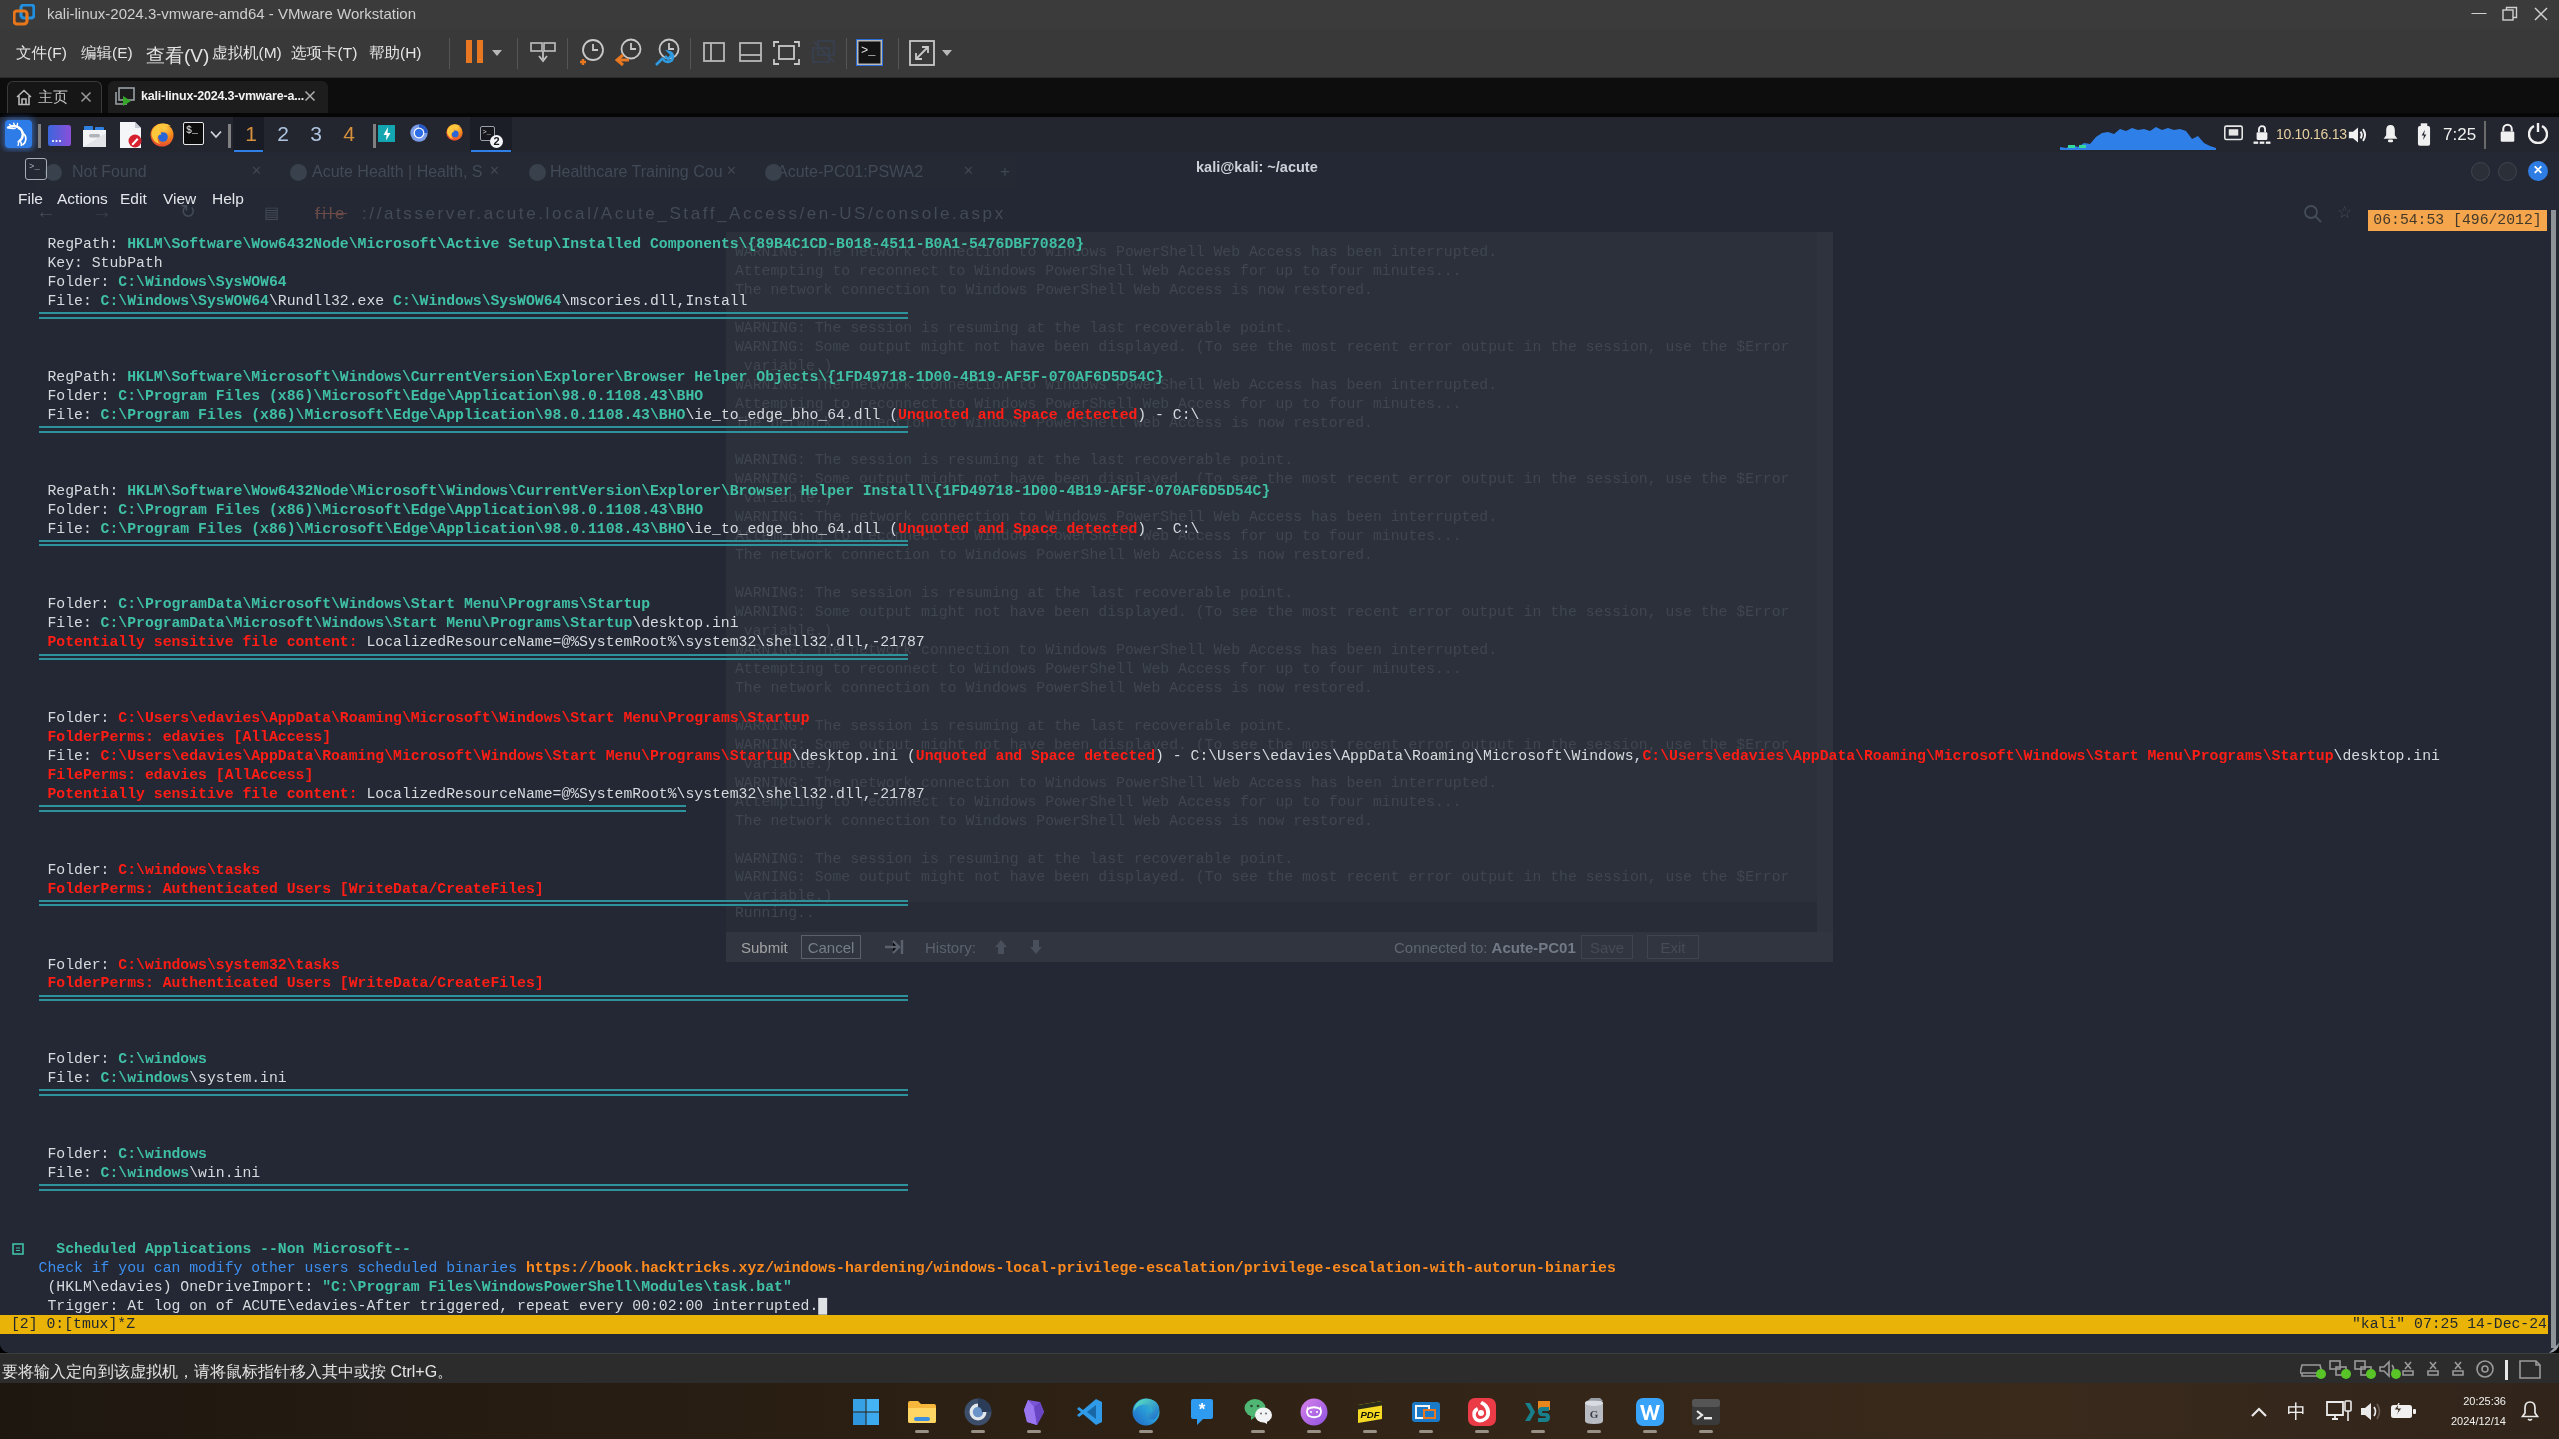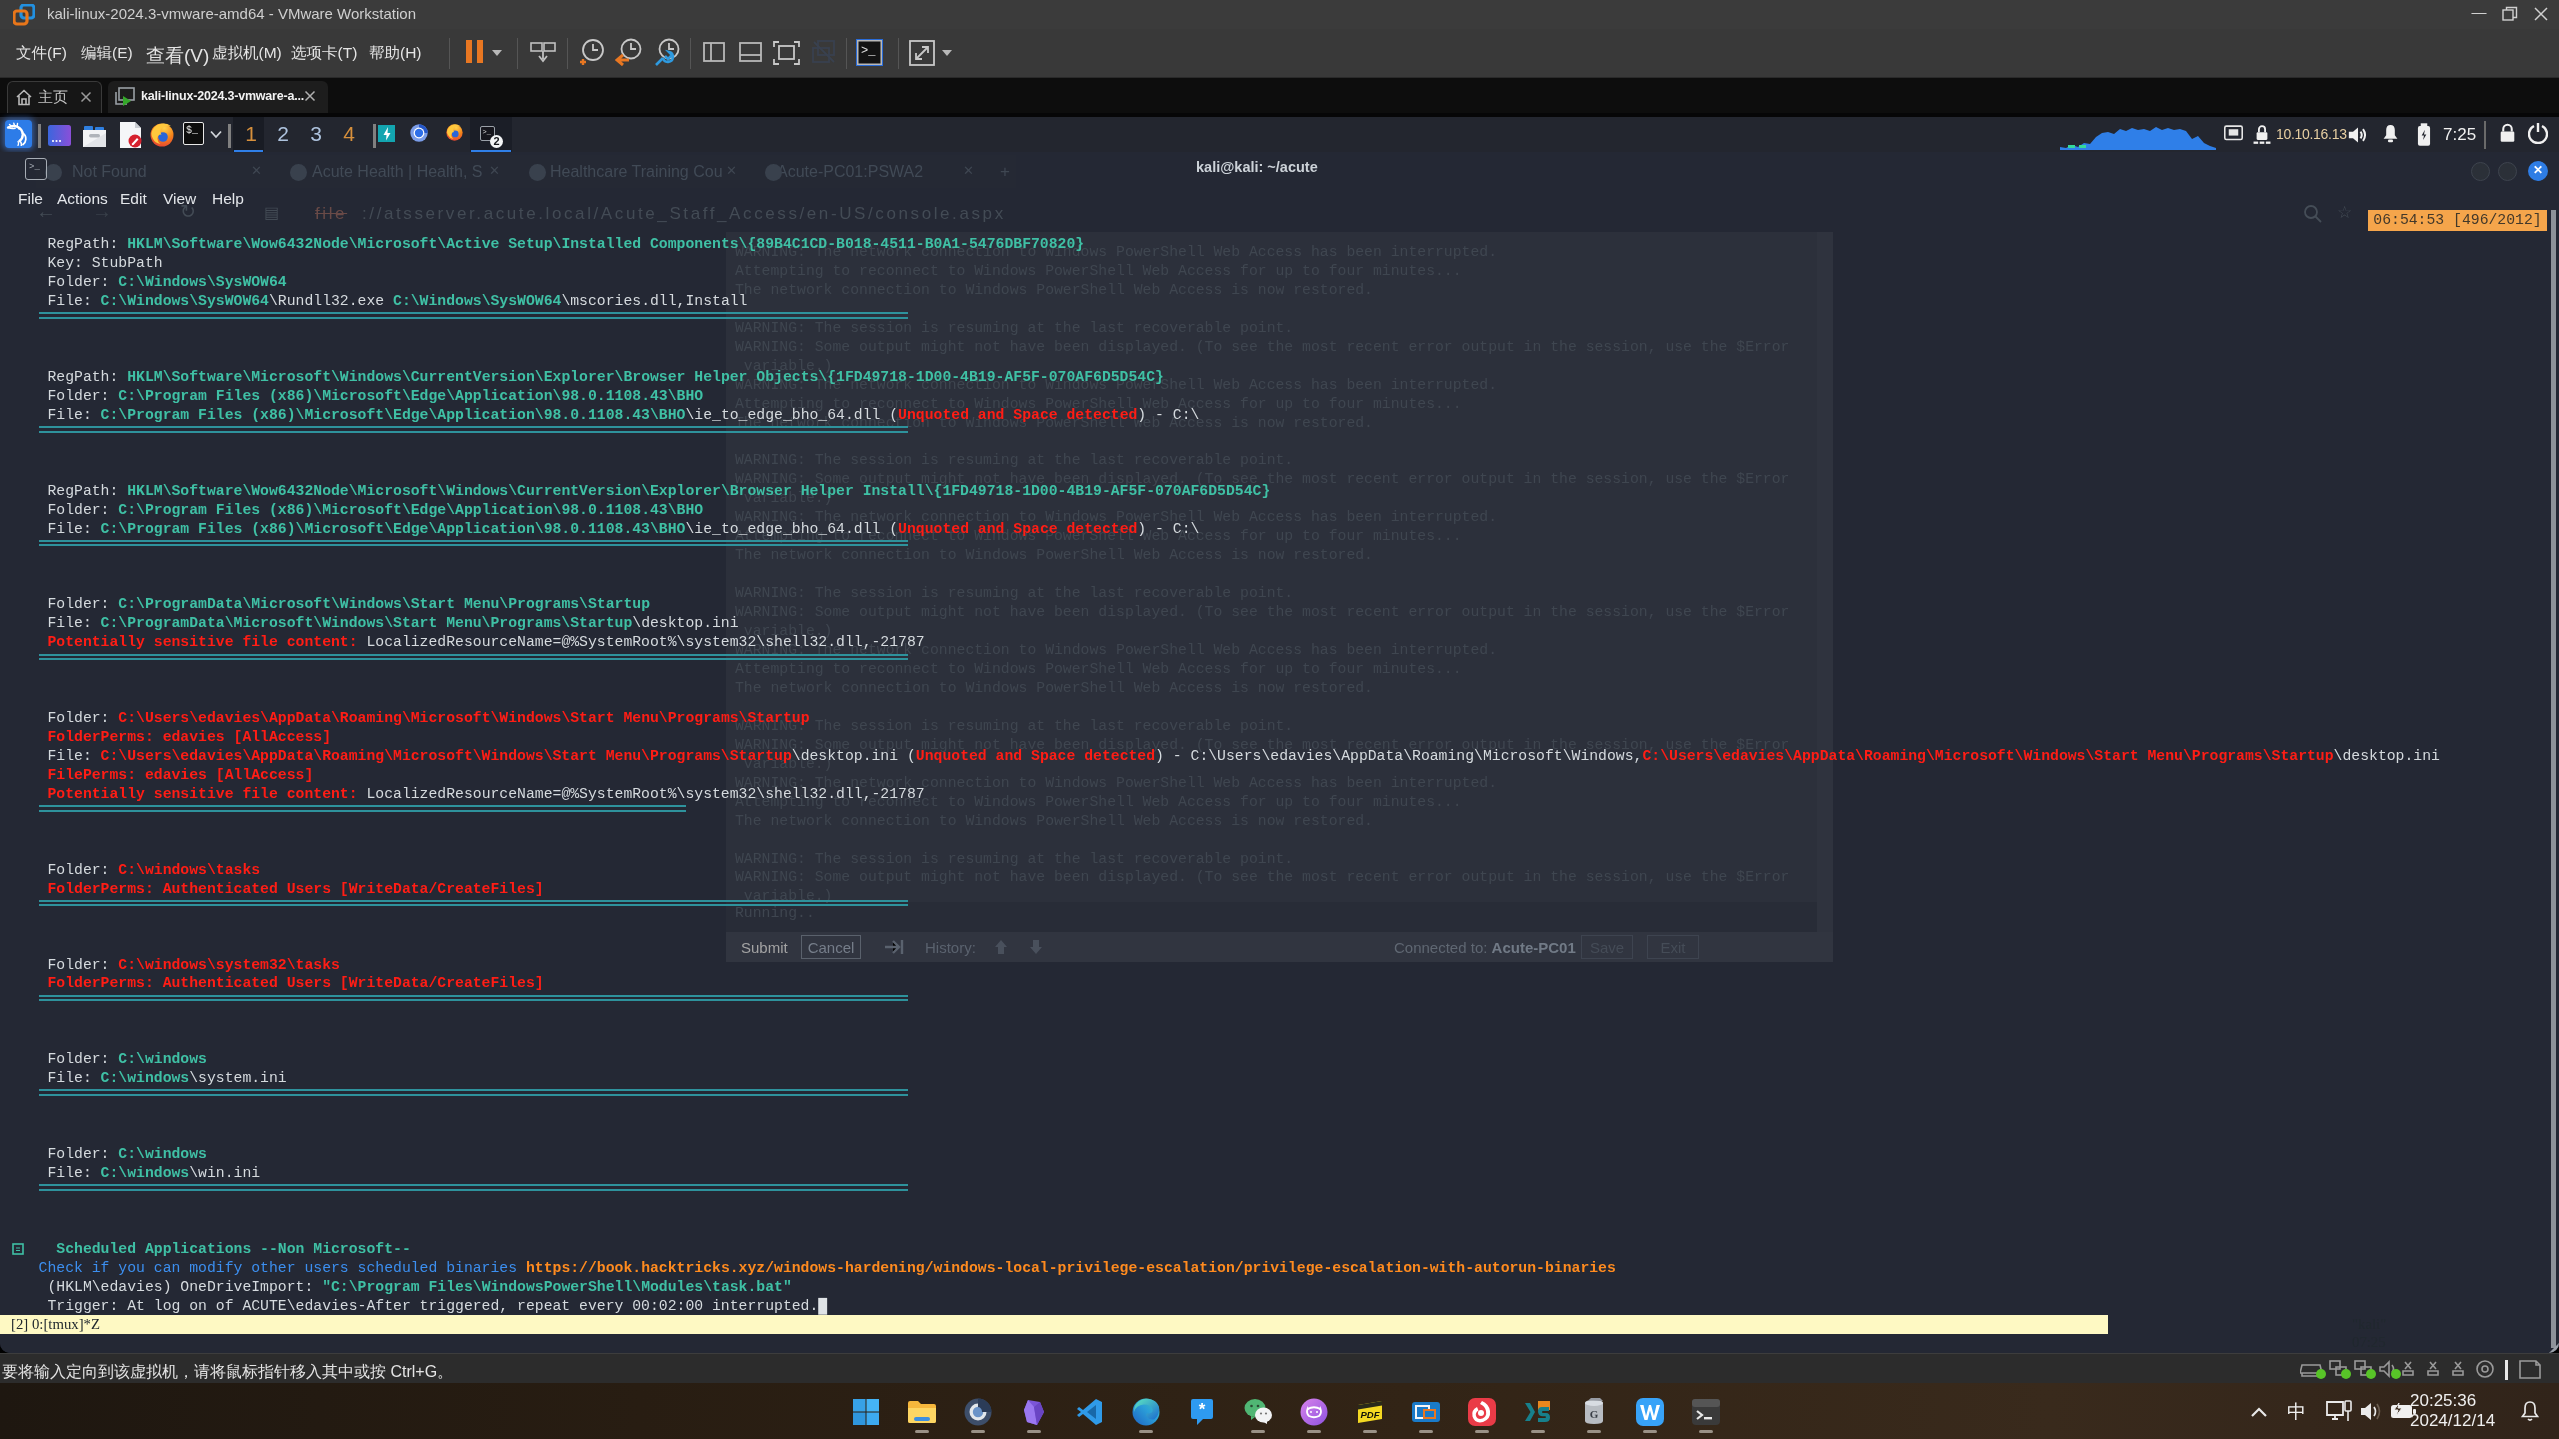--- a/index.html
+++ b/index.html
@@ -433,21 +433,21 @@
     <div class="sep" style="left:38.6px;top:160.4px;width:869.1px"></div>
 <div class="sep" style="left:38.6px;top:274.1px;width:869.1px"></div>
 <div class="sep" style="left:38.6px;top:387.8px;width:869.1px"></div>
 <div class="sep" style="left:38.6px;top:501.5px;width:869.1px"></div>
 <div class="sep" style="left:38.6px;top:653.1px;width:647.4px"></div>
 <div class="sep" style="left:38.6px;top:747.8px;width:869.1px"></div>
 <div class="sep" style="left:38.6px;top:842.6px;width:869.1px"></div>
 <div class="sep" style="left:38.6px;top:937.3px;width:869.1px"></div>
 <div class="sep" style="left:38.6px;top:1032.1px;width:869.1px"></div>
 
-    <div class="abs" style="left:0;top:1162.5px;width:2108px;height:19px;background:#fef9c3;font-family:Liberation Serif, serif;font-size:14.78px;line-height:18.9px;color:#20282e">
+    <div class="abs" style="left:0;top:1162.5px;width:2548px;height:19px;background:#eab308;font-family:Liberation Mono, monospace;font-size:14.78px;line-height:18.9px;color:#20282e">
       <div class="abs" style="left:11px;top:0">[2] 0:[tmux]*Z</div>
       <div class="abs" style="left:2352px;top:0">"kali" 07:25 14-Dec-24</div>
     </div>
 
     <div class="abs" style="left:2551px;top:58px;width:5px;height:1138px;background:#8e939a"></div>
   </div>
 
   <svg class="abs" style="left:2549px;top:1230px" width="10" height="10" viewBox="0 0 10 10">
       <path d="M10 0 L10 10 L0 10 Z" fill="#9aa0a8"></path>
     </svg>
@@ -644,18 +644,18 @@
   <svg class="abs" style="left:2360px;top:18px" width="24" height="21" viewBox="0 0 24 21">
     <path d="M1 7 L5 7 L11 2 L11 19 L5 14 L1 14 Z" fill="#eaeaea"></path>
     <path d="M14 6 Q17 10.5 14 15" fill="none" stroke="#eaeaea" stroke-width="1.8"></path>
     <path d="M17 3 Q22 10.5 17 18" fill="none" stroke="#6a5c4e" stroke-width="1.8"></path>
   </svg>
   <svg class="abs" style="left:2390px;top:19px" width="26" height="18" viewBox="0 0 26 18">
     <rect x="1" y="3" width="21" height="13" rx="2.5" fill="#f0f0f0"></rect>
     <rect x="23" y="7" width="3" height="5" rx="1" fill="#f0f0f0"></rect>
     <path d="M9 1 L4 8 L8 8 L6 14 L12 6 L8 6 Z" fill="#3a2a1c" stroke="#f0f0f0" stroke-width="1"></path>
   </svg>
-  <div class="abs" style="left:2410px;top:8px;width:96px;height:40px;font-size:17px;color:#f0f0f0;text-align:left;line-height:20px">20:25:36<br>2024/12/14</div>
+  <div class="abs" style="left:2410px;top:8px;width:96px;height:40px;font-size:11px;color:#f0f0f0;text-align:right;line-height:20px">20:25:36<br>2024/12/14</div>
   <svg class="abs" style="left:2520px;top:17px" width="20" height="22" viewBox="0 0 20 22">
     <path d="M10 2 Q15 2 15 8 L15 13 L17.5 16.5 L2.5 16.5 L5 13 L5 8 Q5 2 10 2 Z" fill="none" stroke="#e8e8e8" stroke-width="1.7"></path>
     <path d="M8 19 Q10 21 12 19" fill="none" stroke="#e8e8e8" stroke-width="1.7"></path>
   </svg>
 </div>
 
 </body></html>

